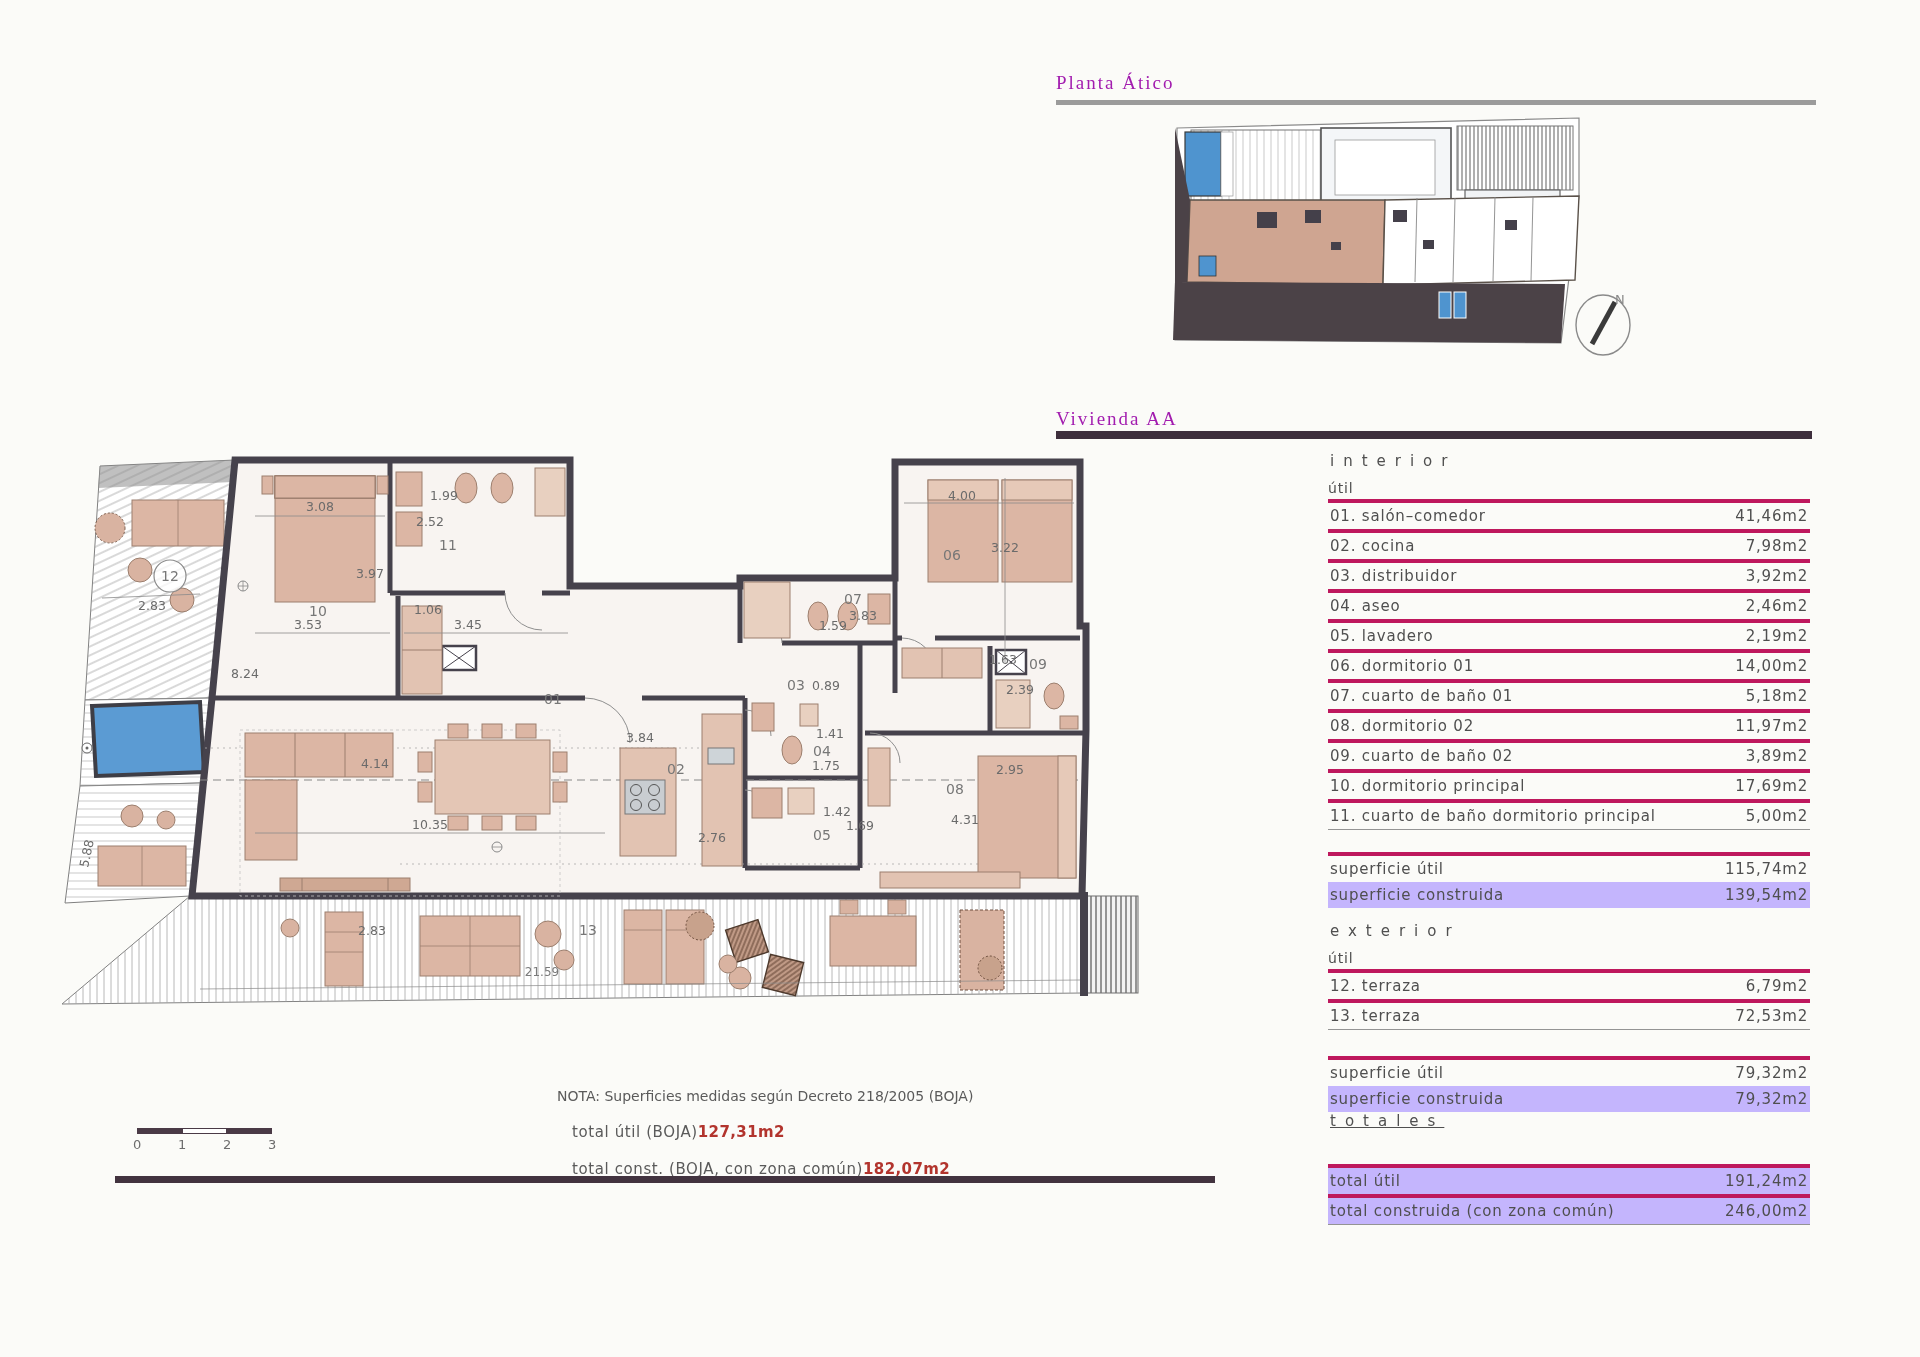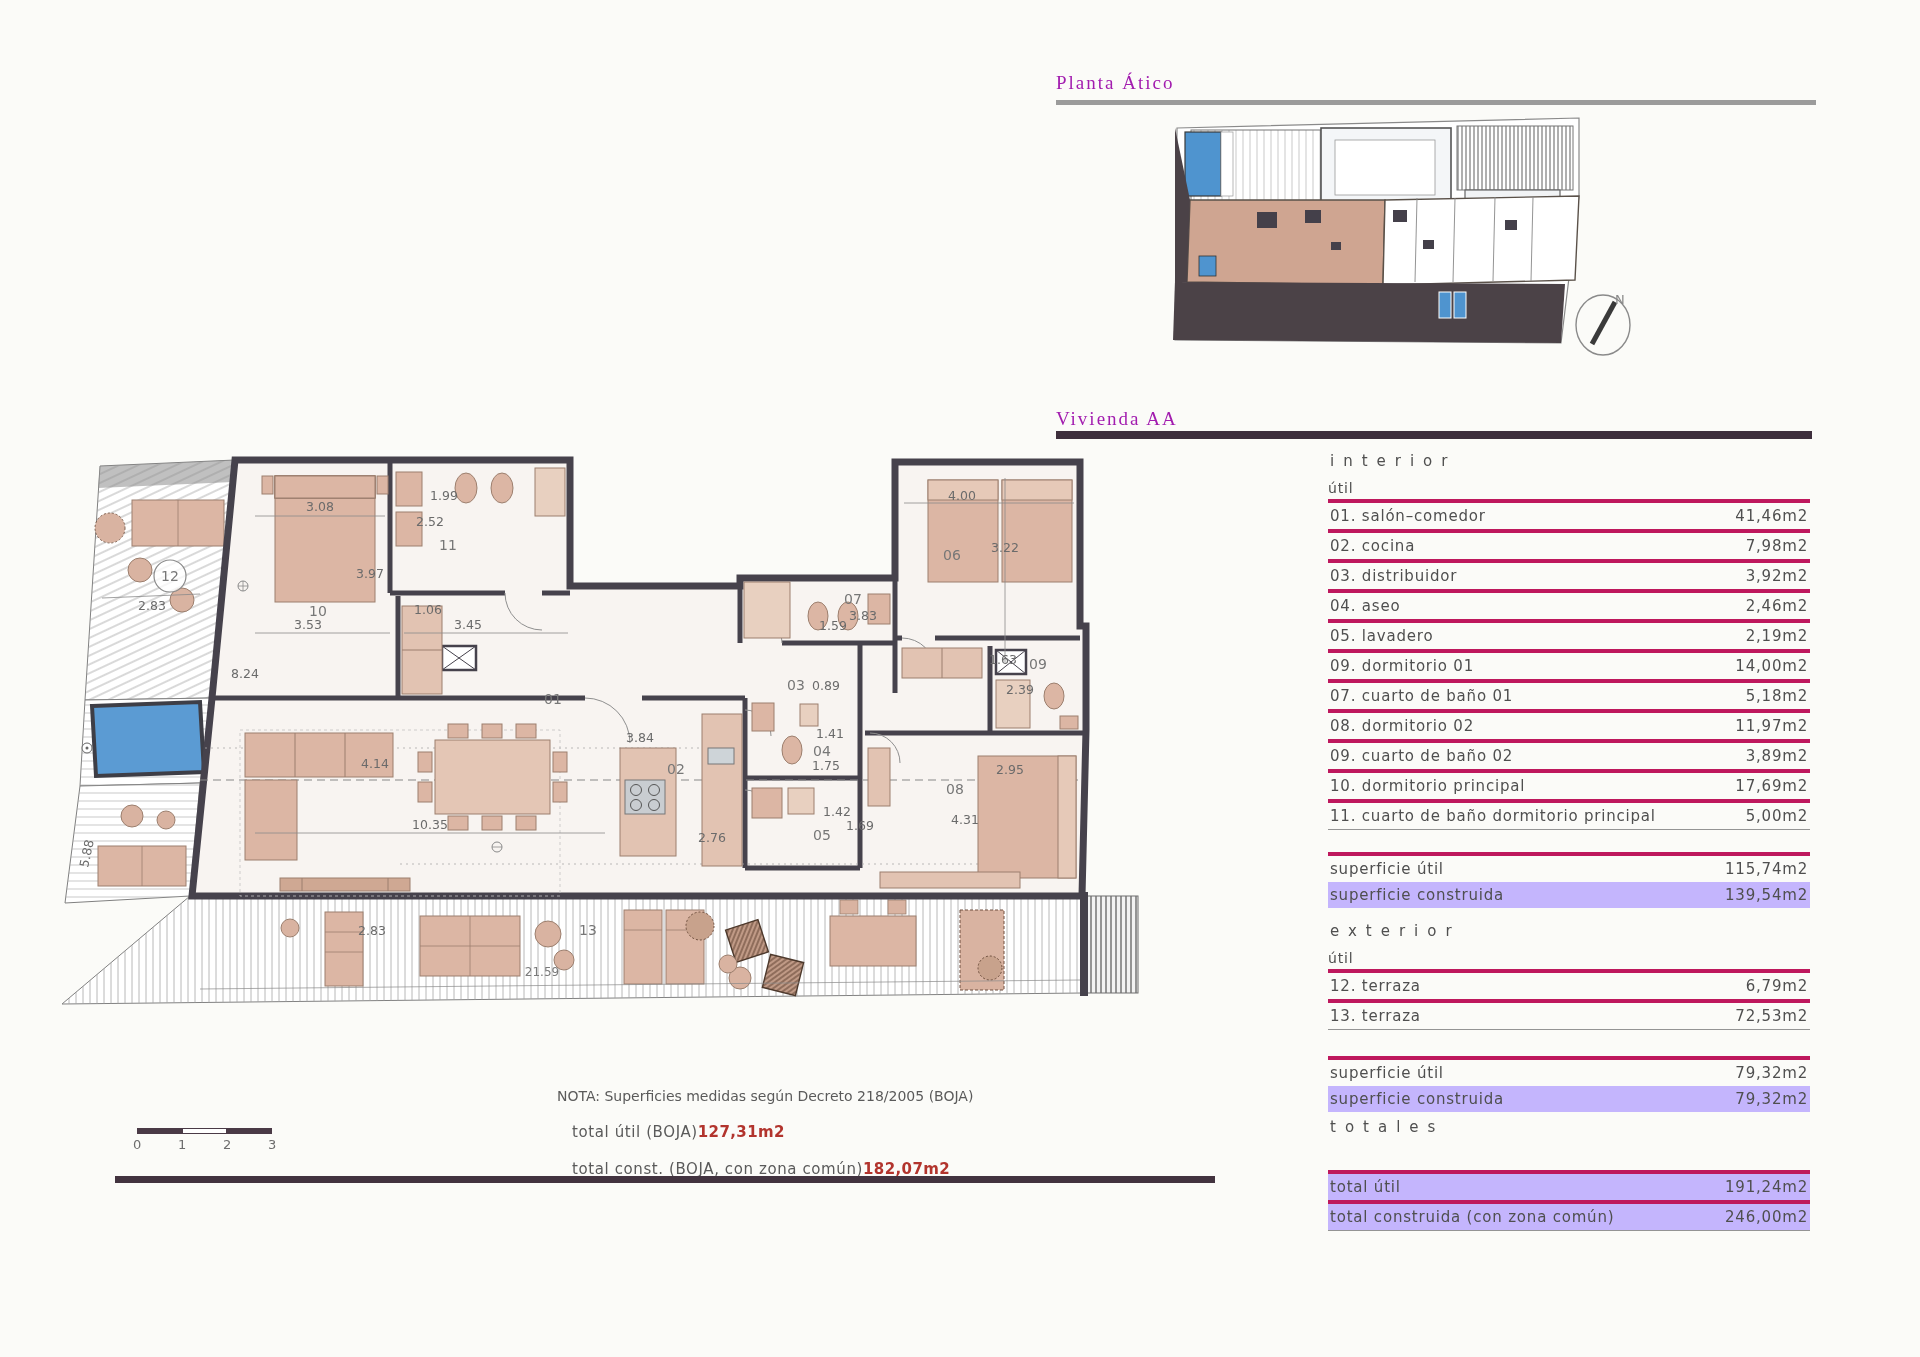--- a/index.html
+++ b/index.html
@@ -121,21 +121,21 @@
       </div>
     <div class="trow">
         <span class="tlabel">04. aseo</span>
         <span class="tval">2,46m2</span>
       </div>
     <div class="trow">
         <span class="tlabel">05. lavadero</span>
         <span class="tval">2,19m2</span>
       </div>
     <div class="trow">
-        <span class="tlabel">09. dormitorio 01</span>
+        <span class="tlabel">06. dormitorio 01</span>
         <span class="tval">14,00m2</span>
       </div>
     <div class="trow">
         <span class="tlabel">07. cuarto de baño 01</span>
         <span class="tval">5,18m2</span>
       </div>
     <div class="trow">
         <span class="tlabel">08. dormitorio 02</span>
         <span class="tval">11,97m2</span>
       </div>
@@ -177,21 +177,21 @@
     <div class="gap30"></div>
     <div class="trow">
         <span class="tlabel">superficie útil</span>
         <span class="tval">79,32m2</span>
       </div>
     <div class="trow hl nt">
         <span class="tlabel">superficie construida</span>
         <span class="tval">79,32m2</span>
       </div>
 
-    <div class="sec-h" style="margin-top:6px;">totales</div>
+    <div class="sec-h" style="margin-top:0;text-decoration:underline;">totales</div>
     <div class="gap36"></div>
     <div class="trow hl">
         <span class="tlabel">total útil</span>
         <span class="tval">191,24m2</span>
       </div>
     <div class="trow hl bb">
         <span class="tlabel">total construida (con zona común)</span>
         <span class="tval">246,00m2</span>
       </div>
   </div>

